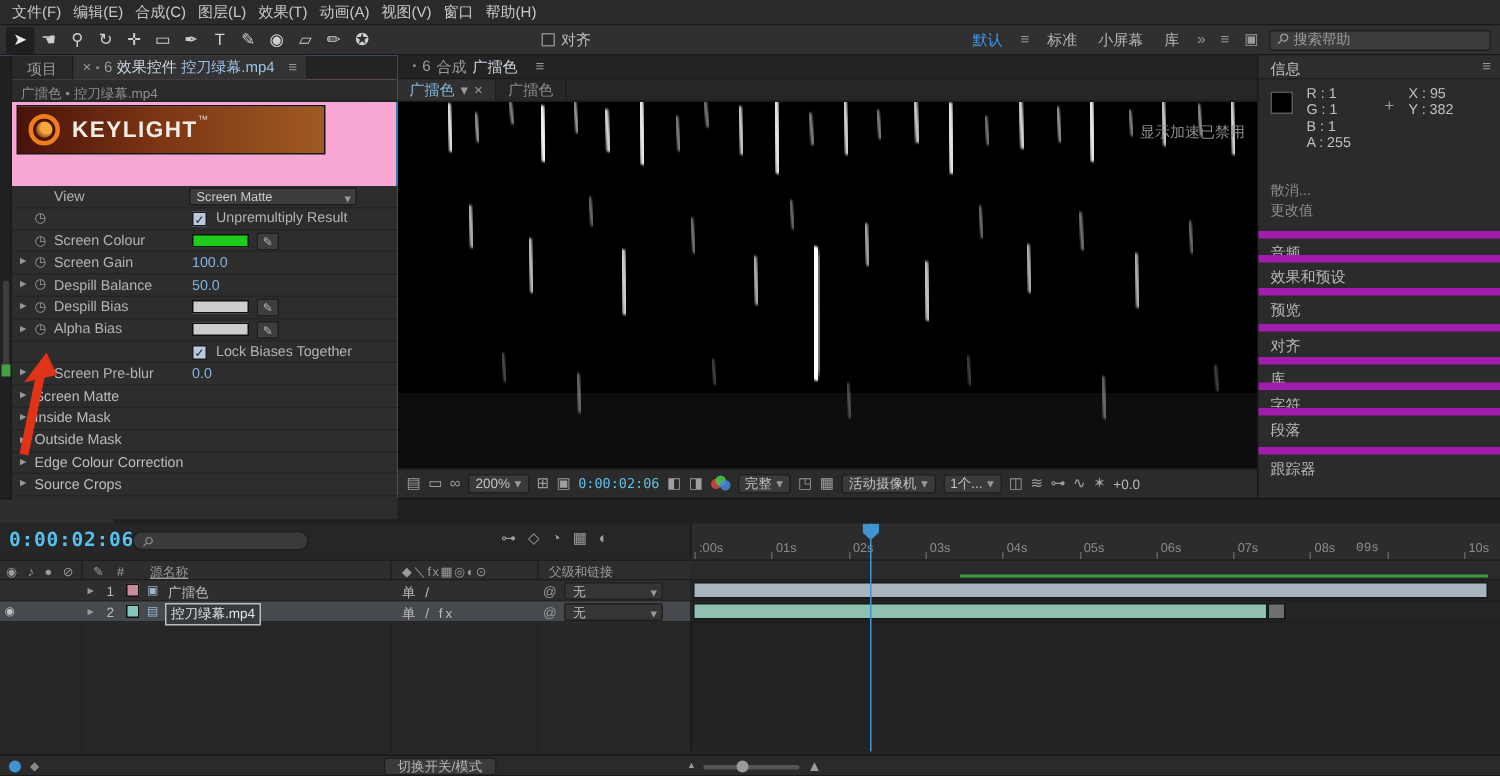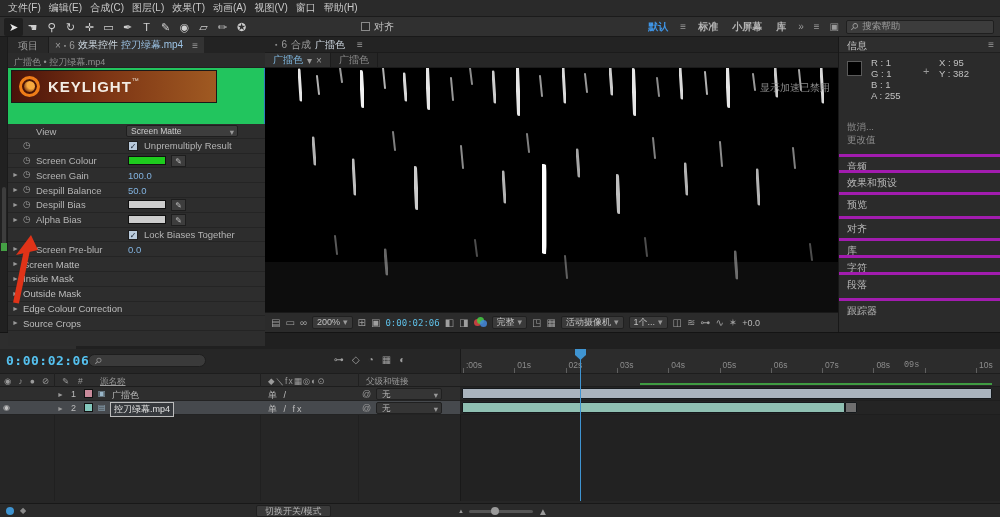--- a/index.html
+++ b/index.html
@@ -16,30 +16,30 @@
   
   .toolbar{position:absolute;left:0;top:17px;width:100%;height:20px;background:#303030;
            border-bottom:1px solid #191919;display:flex;align-items:center;padding-left:4px;}
   .tools{display:flex;}
   .tool{width:19px;text-align:center;font-size:11px;color:#cfcfcf;line-height:18px;}
   .tool.active{background:#1f1f1f;color:#e8e8e8;border-radius:2px;}
   .snap-group{display:flex;align-items:center;gap:4px;margin-left:110px;}
   .snap-box{width:9px;height:9px;border:1px solid #8a8a8a;background:#2a2a2a;display:inline-block;}
   .snap-label{font-size:10px;color:#c0c0c0;}
   .workspaces{display:flex;align-items:center;margin-left:auto;}
-  .ws-item{padding:0 7px;font-size:10px;color:#b5b5b5;font-weight:bold;}
+  .ws-item{padding:0 7px;font-size:10px;color:#b5b5b5;}
   .ws-item.accent{color:#3f96e8;}
   .ws-icon{padding:0 5px;color:#9a9a9a;font-size:10px;}
   .help-search{width:148px;height:14px;background:#3c3c3c;border:1px solid #1f1f1f;border-radius:2px;
                display:flex;align-items:center;gap:4px;padding-left:4px;margin:0 6px 0 2px;}
   .help-search .mag{color:#9a9a9a;font-size:10px;transform:rotate(45deg);}
   .help-search .ph{color:#9a9a9a;font-size:9.5px;}
 
   
-  .left-panel{position:absolute;left:0;top:37px;width:265px;height:295px;background:#22c55e;
+  .left-panel{position:absolute;left:0;top:37px;width:265px;height:295px;background:#f9a8d4;
               outline:1px solid #2f7cbf;outline-offset:-1px;z-index:5;}
   .lp-strip{position:absolute;left:0;top:0;width:8px;height:100%;background:#212121;border-right:1px solid #1a1a1a;}
   .lp-thumb{position:absolute;left:2px;top:150px;width:4px;height:58px;background:#3d3d3d;border-radius:2px;}
   .lp-green{position:absolute;left:1px;top:206px;width:6px;height:8px;background:#44a044;}
   .ec-tabs{position:absolute;left:8px;top:0;right:0;height:16px;background:#232323;display:flex;align-items:stretch;}
   .tab-project{padding:2px 10px 0;color:#9b9b9b;background:#282828;border-right:1px solid #1c1c1c;font-size:10px;}
   .tab-ec{display:flex;align-items:center;gap:3px;background:#333;padding:0 6px;font-size:10px;color:#cfcfcf;}
   .tab-ec .close{color:#9a9a9a;}
   .tab-ec .chip{color:#8a8a8a;font-size:7px;}
   .tab-ec .gnum{color:#9a9a9a;}
@@ -106,21 +106,21 @@
                border-left:1px solid #181818;font-size:9.5px;}
   .rp-header{position:absolute;top:0;left:0;right:0;height:16px;background:#2e2e2e;border-bottom:1px solid #1f1f1f;
              padding:2px 6px 0 8px;color:#c3c3c3;font-size:10px;}
   .rp-menu{position:absolute;right:6px;top:2px;color:#9a9a9a;}
   .info-swatch{position:absolute;left:8px;top:24px;width:15px;height:15px;background:#000;border:1px solid #5a5a5a;}
   .rgba{position:absolute;left:32px;top:20px;line-height:11px;color:#c0c0c0;}
   .xy{position:absolute;left:100px;top:20px;line-height:11px;color:#c0c0c0;}
   .crosshair{position:absolute;left:84px;top:28px;color:#9a9a9a;font-size:11px;}
   .hint{position:absolute;left:8px;color:#8e8e8e;}
   .hint.h1{top:84px;} .hint.h2{top:97px;}
-  .rp-section{position:absolute;left:0;right:0;border-top:3px solid #a21caf;padding:3px 0 0 8px;color:#b9b9b9;font-size:10px;}
+  .rp-section{position:absolute;left:0;right:0;border-top:5px solid #a21caf;padding:3px 0 0 8px;color:#b9b9b9;font-size:10px;}
 
   
   .timeline{position:absolute;left:0;top:332px;width:1000px;height:185px;background:#262626;border-top:1px solid #141414;}
   .tl-tab-row{position:absolute;top:0;left:0;right:0;height:16px;background:#202020;display:flex;}
   .tl-tab{display:flex;gap:4px;align-items:center;background:#2e2e2e;padding:0 8px;font-size:10px;color:#7fb8e0;}
   .tl-tab .close{color:#9a9a9a;} .tl-tab .chip{font-size:7px;color:#8a8a8a;} .tl-tab .pmenu{color:#9a9a9a;margin-left:4px;}
   .tl-controls{position:absolute;top:16px;left:0;width:460px;height:24px;background:#262626;}
   .tl-time{position:absolute;left:6px;top:4px;font-size:13px;font-weight:bold;color:#55c1ef;
            font-family:"DejaVu Sans Mono",monospace;letter-spacing:.5px;}
   .tl-search{position:absolute;left:88px;top:5px;width:118px;height:13px;background:#3a3a3a;border:1px solid #1e1e1e;

